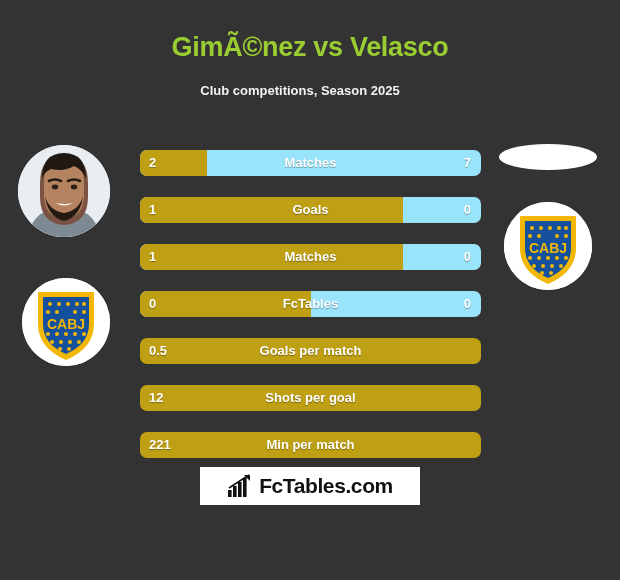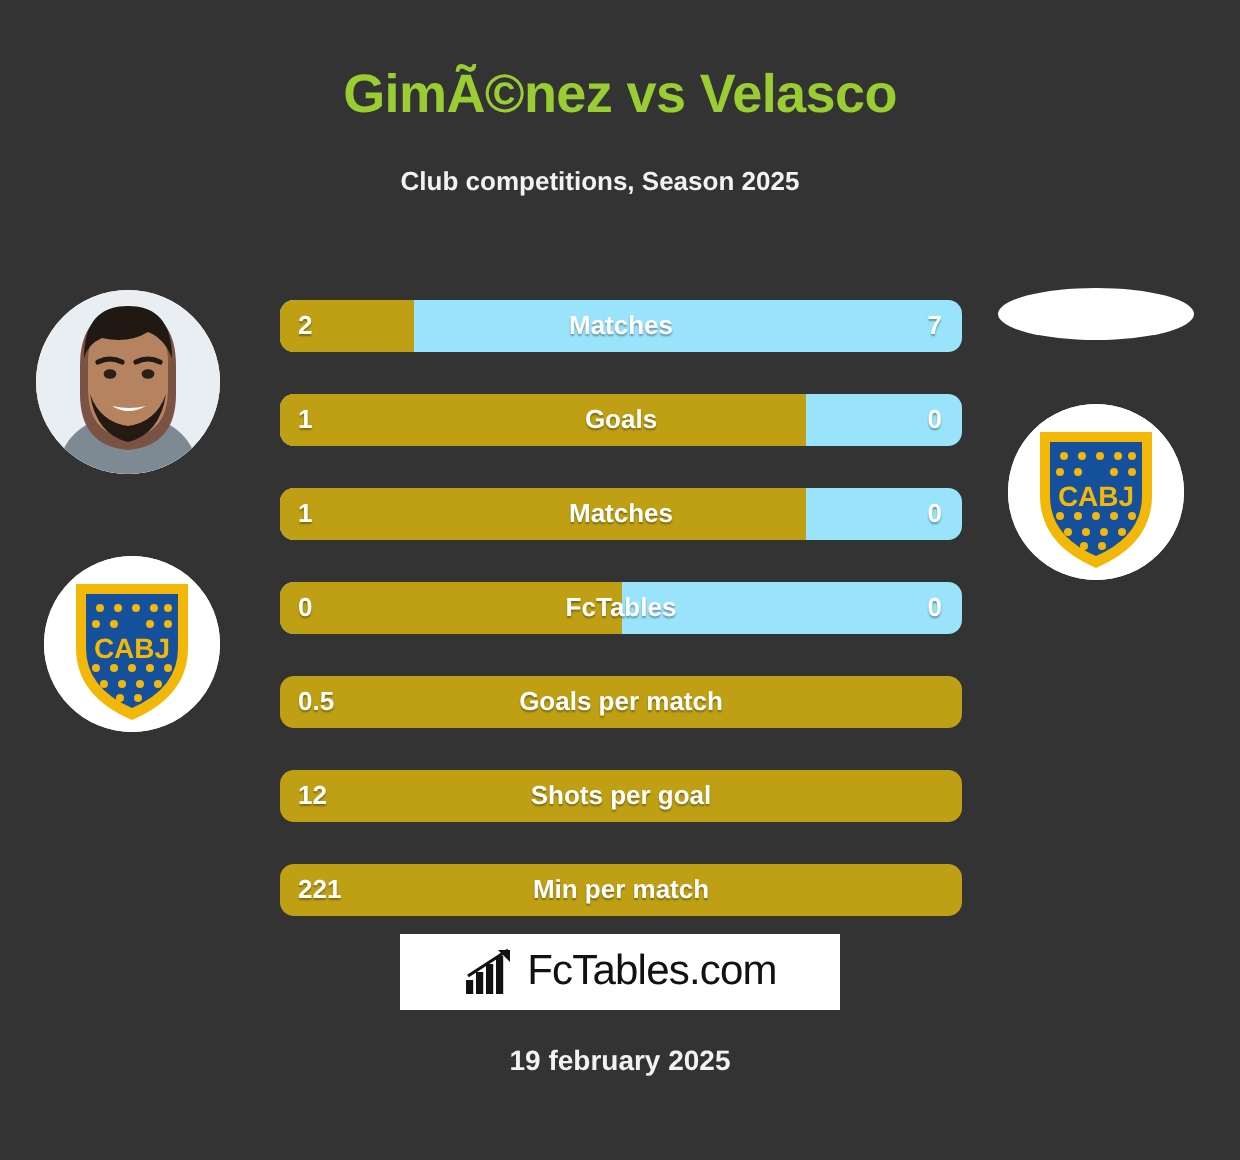--- a/index.html
+++ b/index.html
@@ -102,21 +102,21 @@
   
   .logo{
     position:absolute; left:200px; top:447px;
     width:220px; height:38px;
     background:#ffffff;
     display:flex; align-items:center; justify-content:center;
     gap:6px;
   }
   .logo-mark{ display:block; width:26px; height:24px; }
   .logo-text{
-    color:#111111; font-size:21px; font-weight:normal; letter-spacing:-0.4px;
+    color:#111111; font-size:21px; font-weight:bold; letter-spacing:-0.4px;
   }
   .date{
     position:absolute; left:0; top:502px; width:620px;
     text-align:center; color:#f2f2f2; font-size:14px; font-weight:bold;
   }
 </style>
 </head>
 <body>
 
 <div class="page">
@@ -250,14 +250,13 @@
       <rect x="1" y="16" width="3.6" height="7" fill="#111111"></rect>
       <rect x="6" y="12" width="3.6" height="11" fill="#111111"></rect>
       <rect x="11" y="8" width="3.6" height="15" fill="#111111"></rect>
       <rect x="16" y="4" width="3.6" height="19" fill="#111111"></rect>
       <path d="M2 14 L22 1" stroke="#111111" stroke-width="1.6" fill="none"></path>
       <path d="M17 1 L23 1 L23 7 Z" fill="#111111"></path>
     </svg>
     <span class="logo-text">FcTables.com</span>
   </div>
 
-  <div class="date">19 february 2025</div>
 </div>
 
 </body></html>

